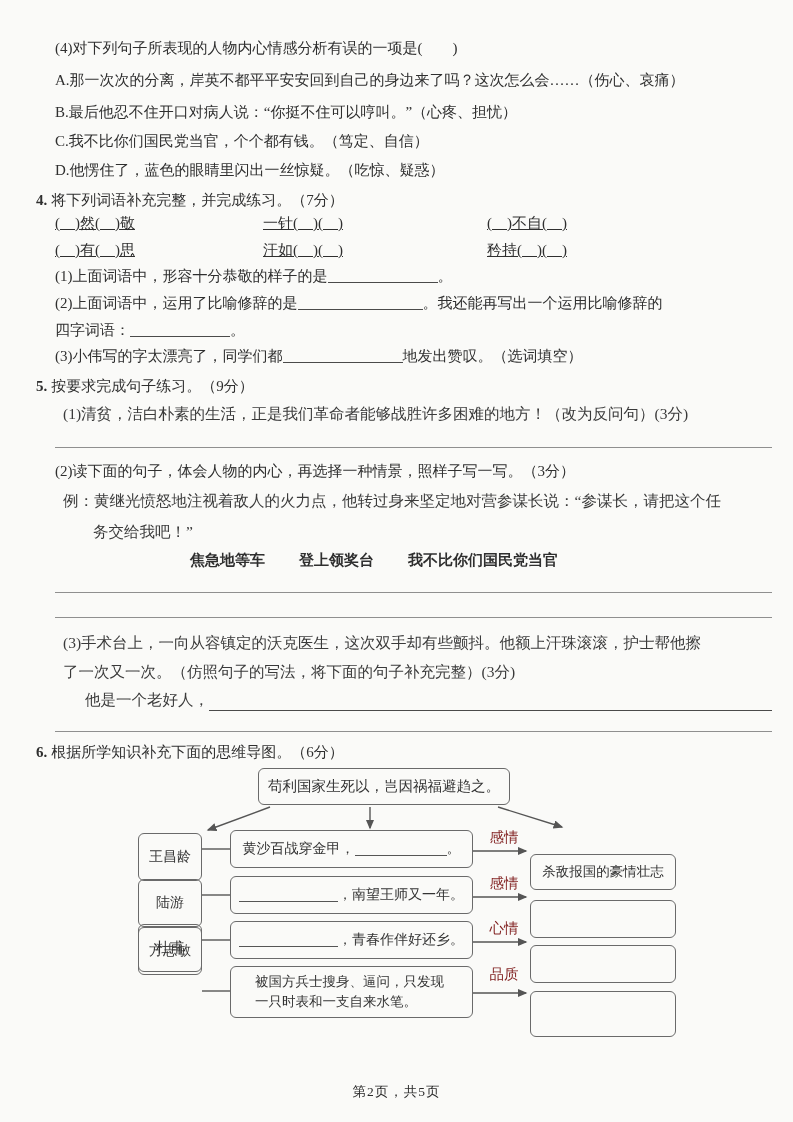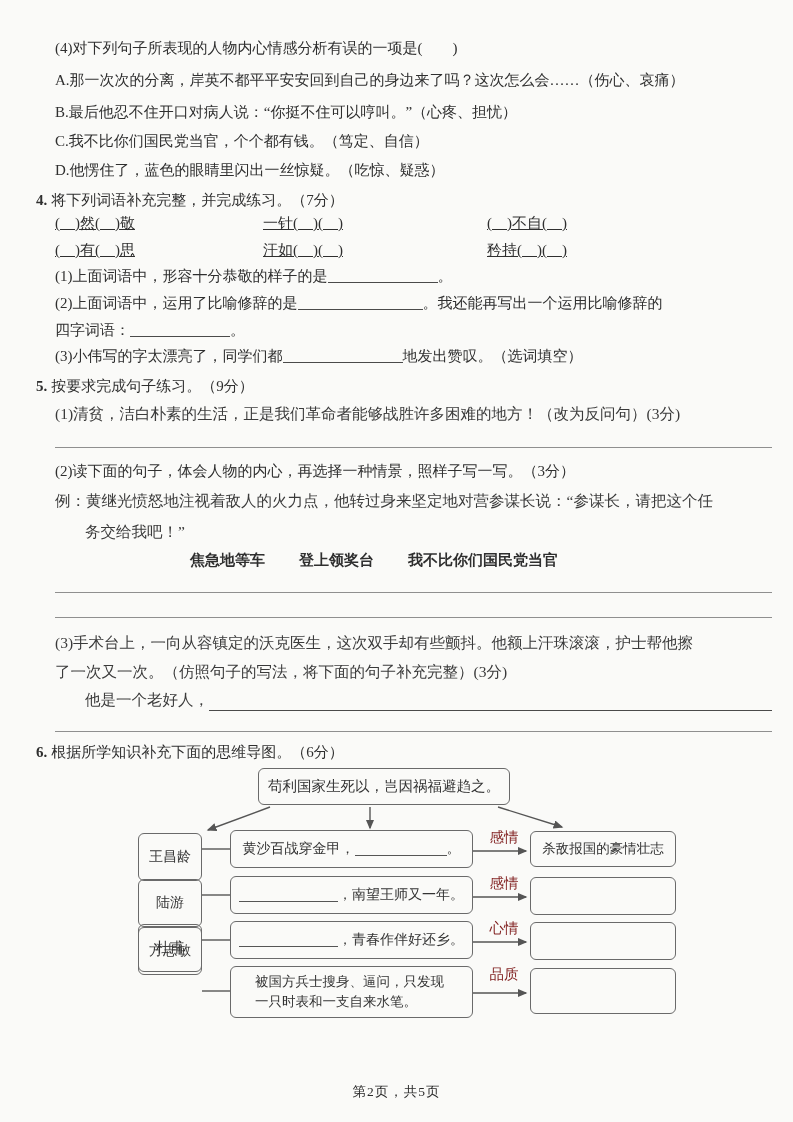--- a/index.html
+++ b/index.html
@@ -6,41 +6,41 @@
   .page{
     position:relative;
     width:793px;height:1122px;
     margin:0 auto;
     background:#fafaf8;
     font-family:"Liberation Serif","DejaVu Serif",serif;
     color:#2f2f2f;
     overflow:hidden;
   }
   .ln{position:absolute;font-size:15px;line-height:1.35;white-space:nowrap;}
-  .kai{color:#3a3a3a;font-size:15.5px;}
+  .kai{color:#3a3a3a;font-size:15.5px;margin-left:8px;}
   .qnum{font-weight:700;margin-right:4px;}
   .rule{position:absolute;left:55px;width:717px;border-top:1.2px solid #8f8f8f;height:0;}
   .bl{display:inline-block;border-bottom:1.2px solid #4a4a4a;height:13px;vertical-align:-2px;}
   .w110{width:110px}.w125{width:125px}.w100{width:100px}.w120{width:120px}
   .wordrow{position:absolute;left:55px;width:717px;font-size:15px;}
   .wordrow span{position:absolute;white-space:nowrap;text-decoration:underline;}
   .wr-c1{left:0}.wr-c2{left:208px}.wr-c3{left:432px}
   .scen{position:absolute;left:190px;display:flex;gap:34px;font-weight:700;font-size:15px;white-space:nowrap;}
   .ansline{position:absolute;left:85px;width:687px;display:flex;align-items:flex-end;font-size:15.5px;color:#3a3a3a;white-space:nowrap;}
   .ansline .bl{flex:1;height:15px;}
   
   .box{position:absolute;border:1.5px solid #6a6a6a;border-radius:6px;display:flex;align-items:center;justify-content:center;font-size:14px;color:#333;background:transparent;box-sizing:border-box;}
   .mbox{justify-content:center;padding:2px 8px;white-space:nowrap;}
   .topbox{left:258px;top:768px;width:252px;height:37px;font-size:14.5px;}
   .nb{left:138px;width:64px;height:48px;}
   .nb1{top:833px}.nb2{top:879px}.nb3{top:924px}.nb4{top:927px}
   .mb{left:230px;width:243px;}
   .mb1{top:830px;height:38px}.mb2{top:876px;height:38px}.mb3{top:921px;height:38px}
   .mb4{top:966px;height:52px;white-space:normal;line-height:1.45;font-size:13.5px;padding:3px 24px;}
-  .rb{left:530px;width:146px;}
+  .rb{left:530px;width:146px;margin-top:23px;}
   .rb1{top:831px;height:36px;font-size:13.5px}.rb2{top:877px;height:38px}.rb3{top:922px;height:38px}.rb4{top:968px;height:46px}
   .lb{position:absolute;left:478px;width:52px;text-align:center;font-size:14.5px;color:#7f1d1d;}
   .lb1{top:828px}.lb2{top:874px}.lb3{top:919px}.lb4{top:965px}
   .mm-bl{display:inline-block;border-bottom:1.1px solid #555;height:12px;vertical-align:-2px;}
   .mmw1{width:92px}.mmw2{width:100px}
   .mapsvg{position:absolute;left:120px;top:760px;}
   .footer{position:absolute;left:0;top:1083px;width:100%;text-align:center;font-size:13.5px;color:#2b2b2b;letter-spacing:1px;}
 </style>
 </head>
 <body>

